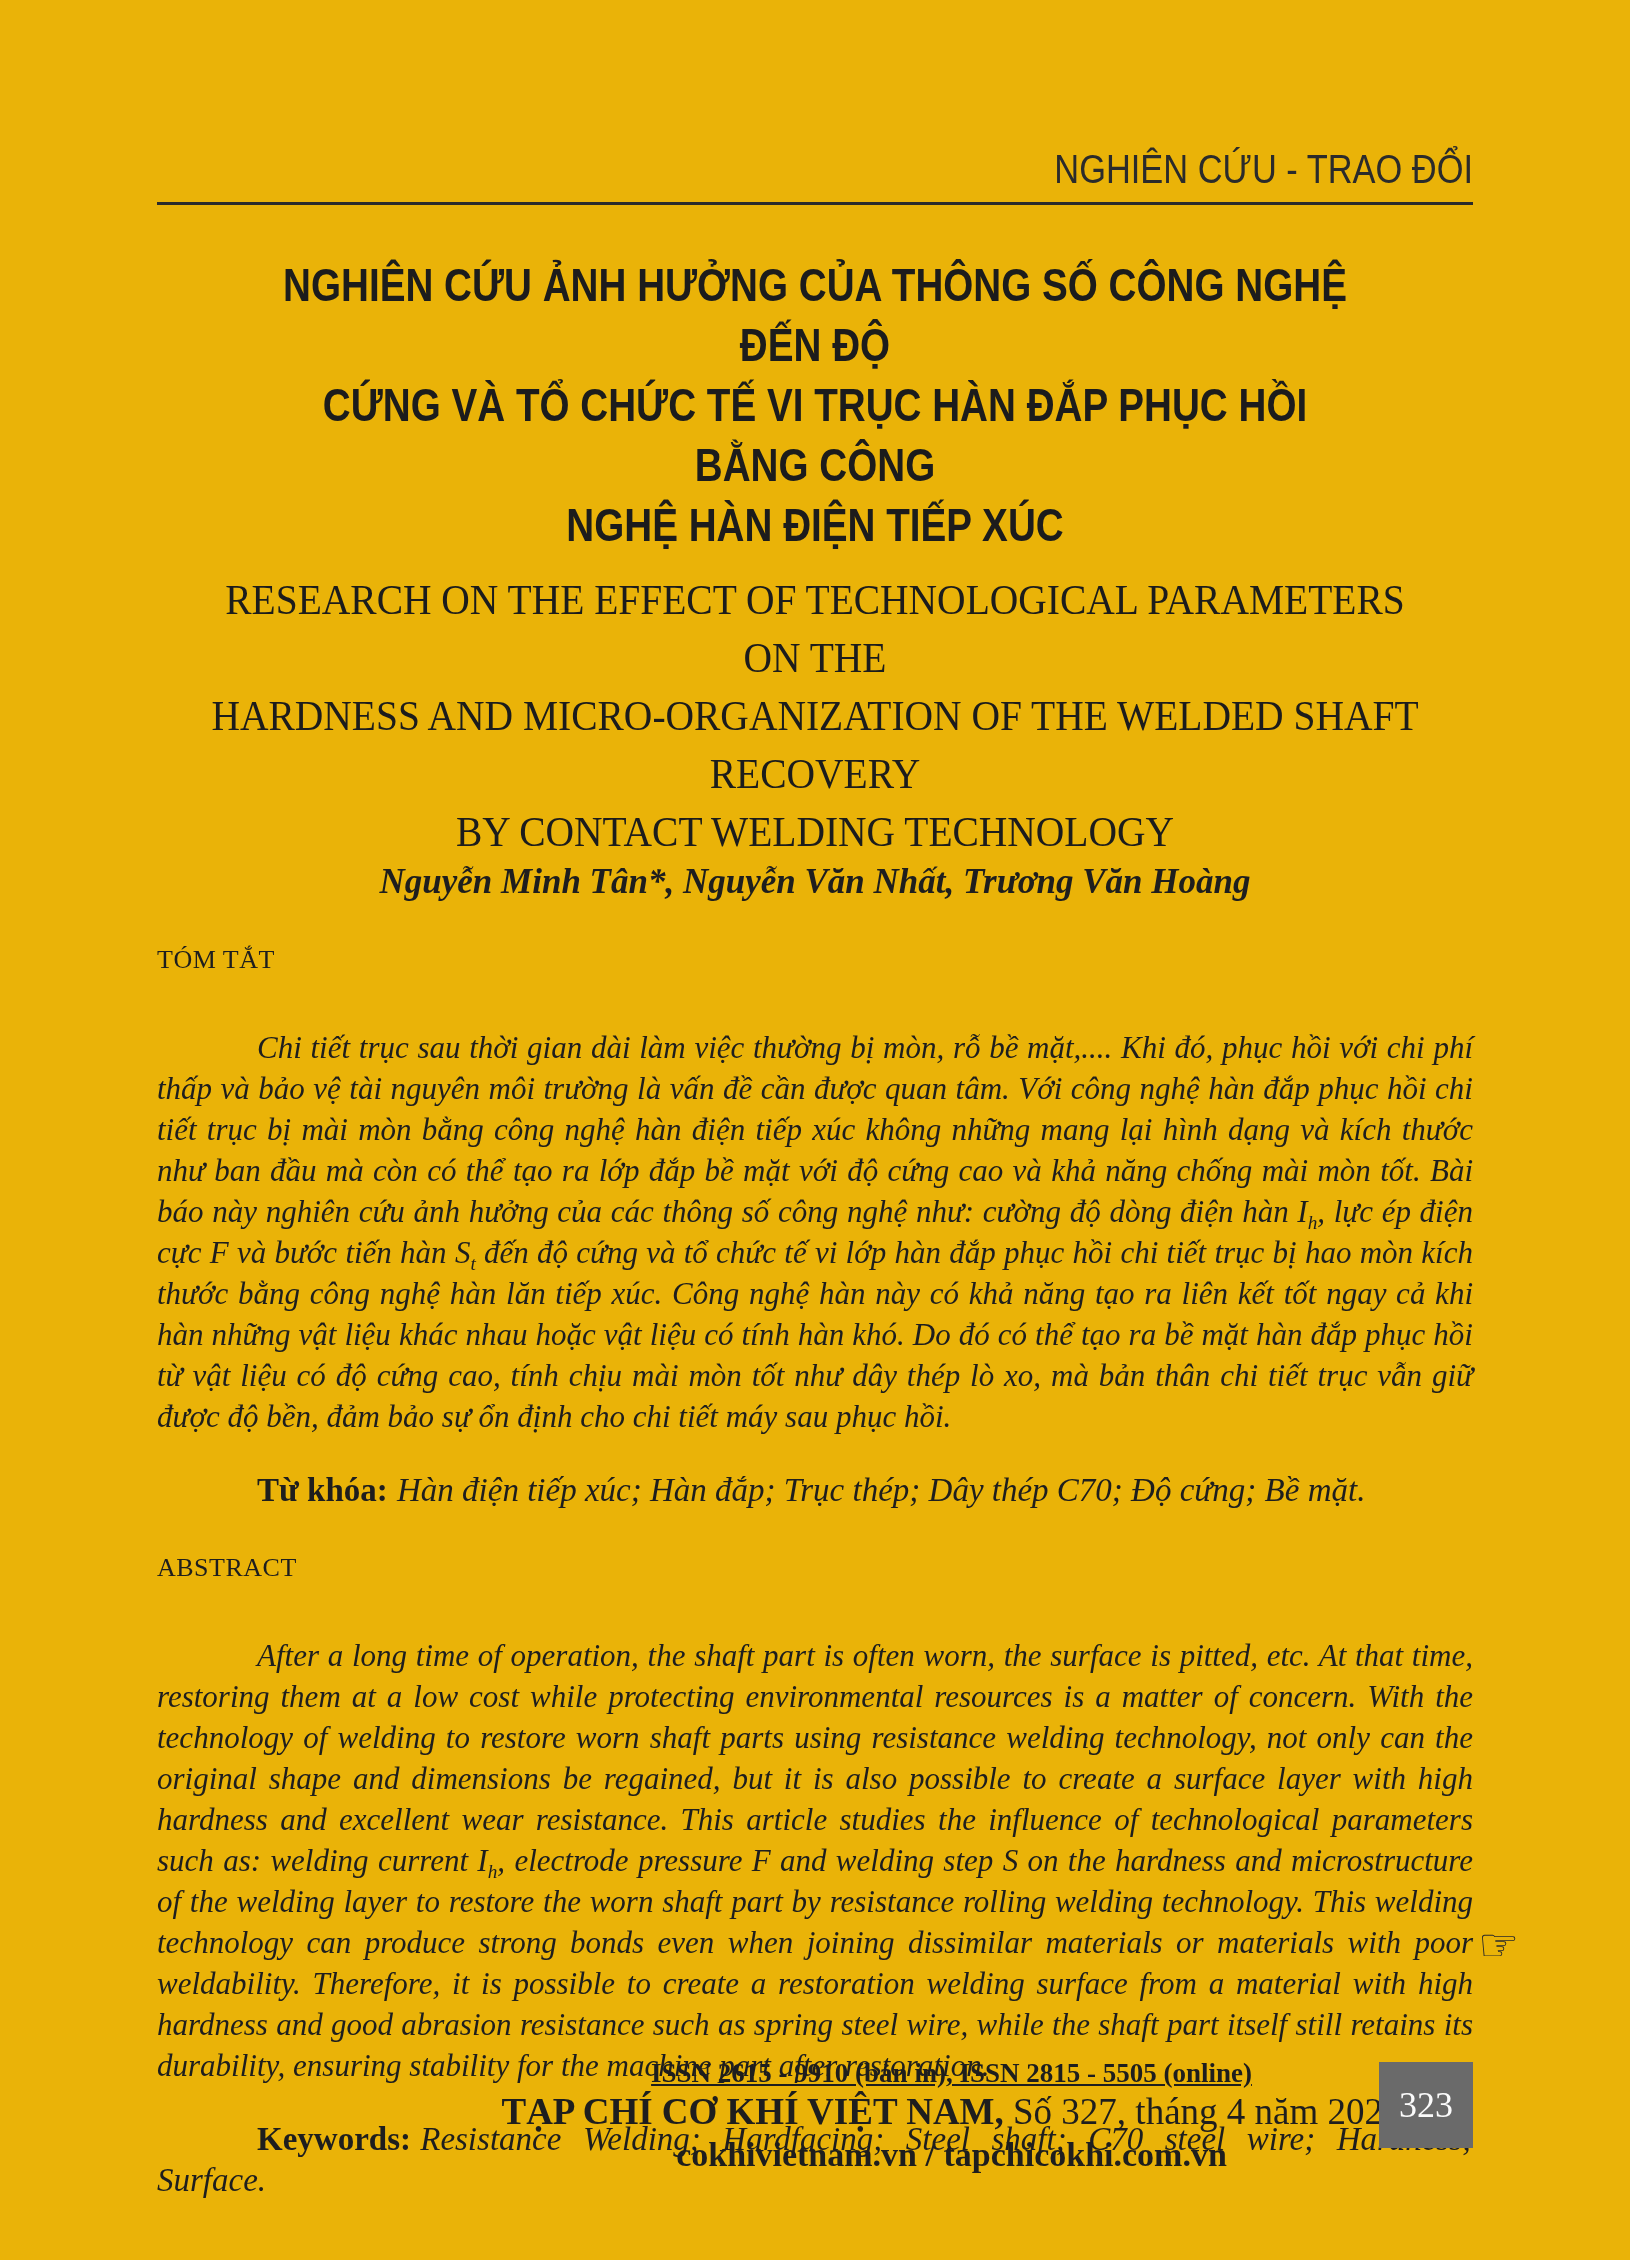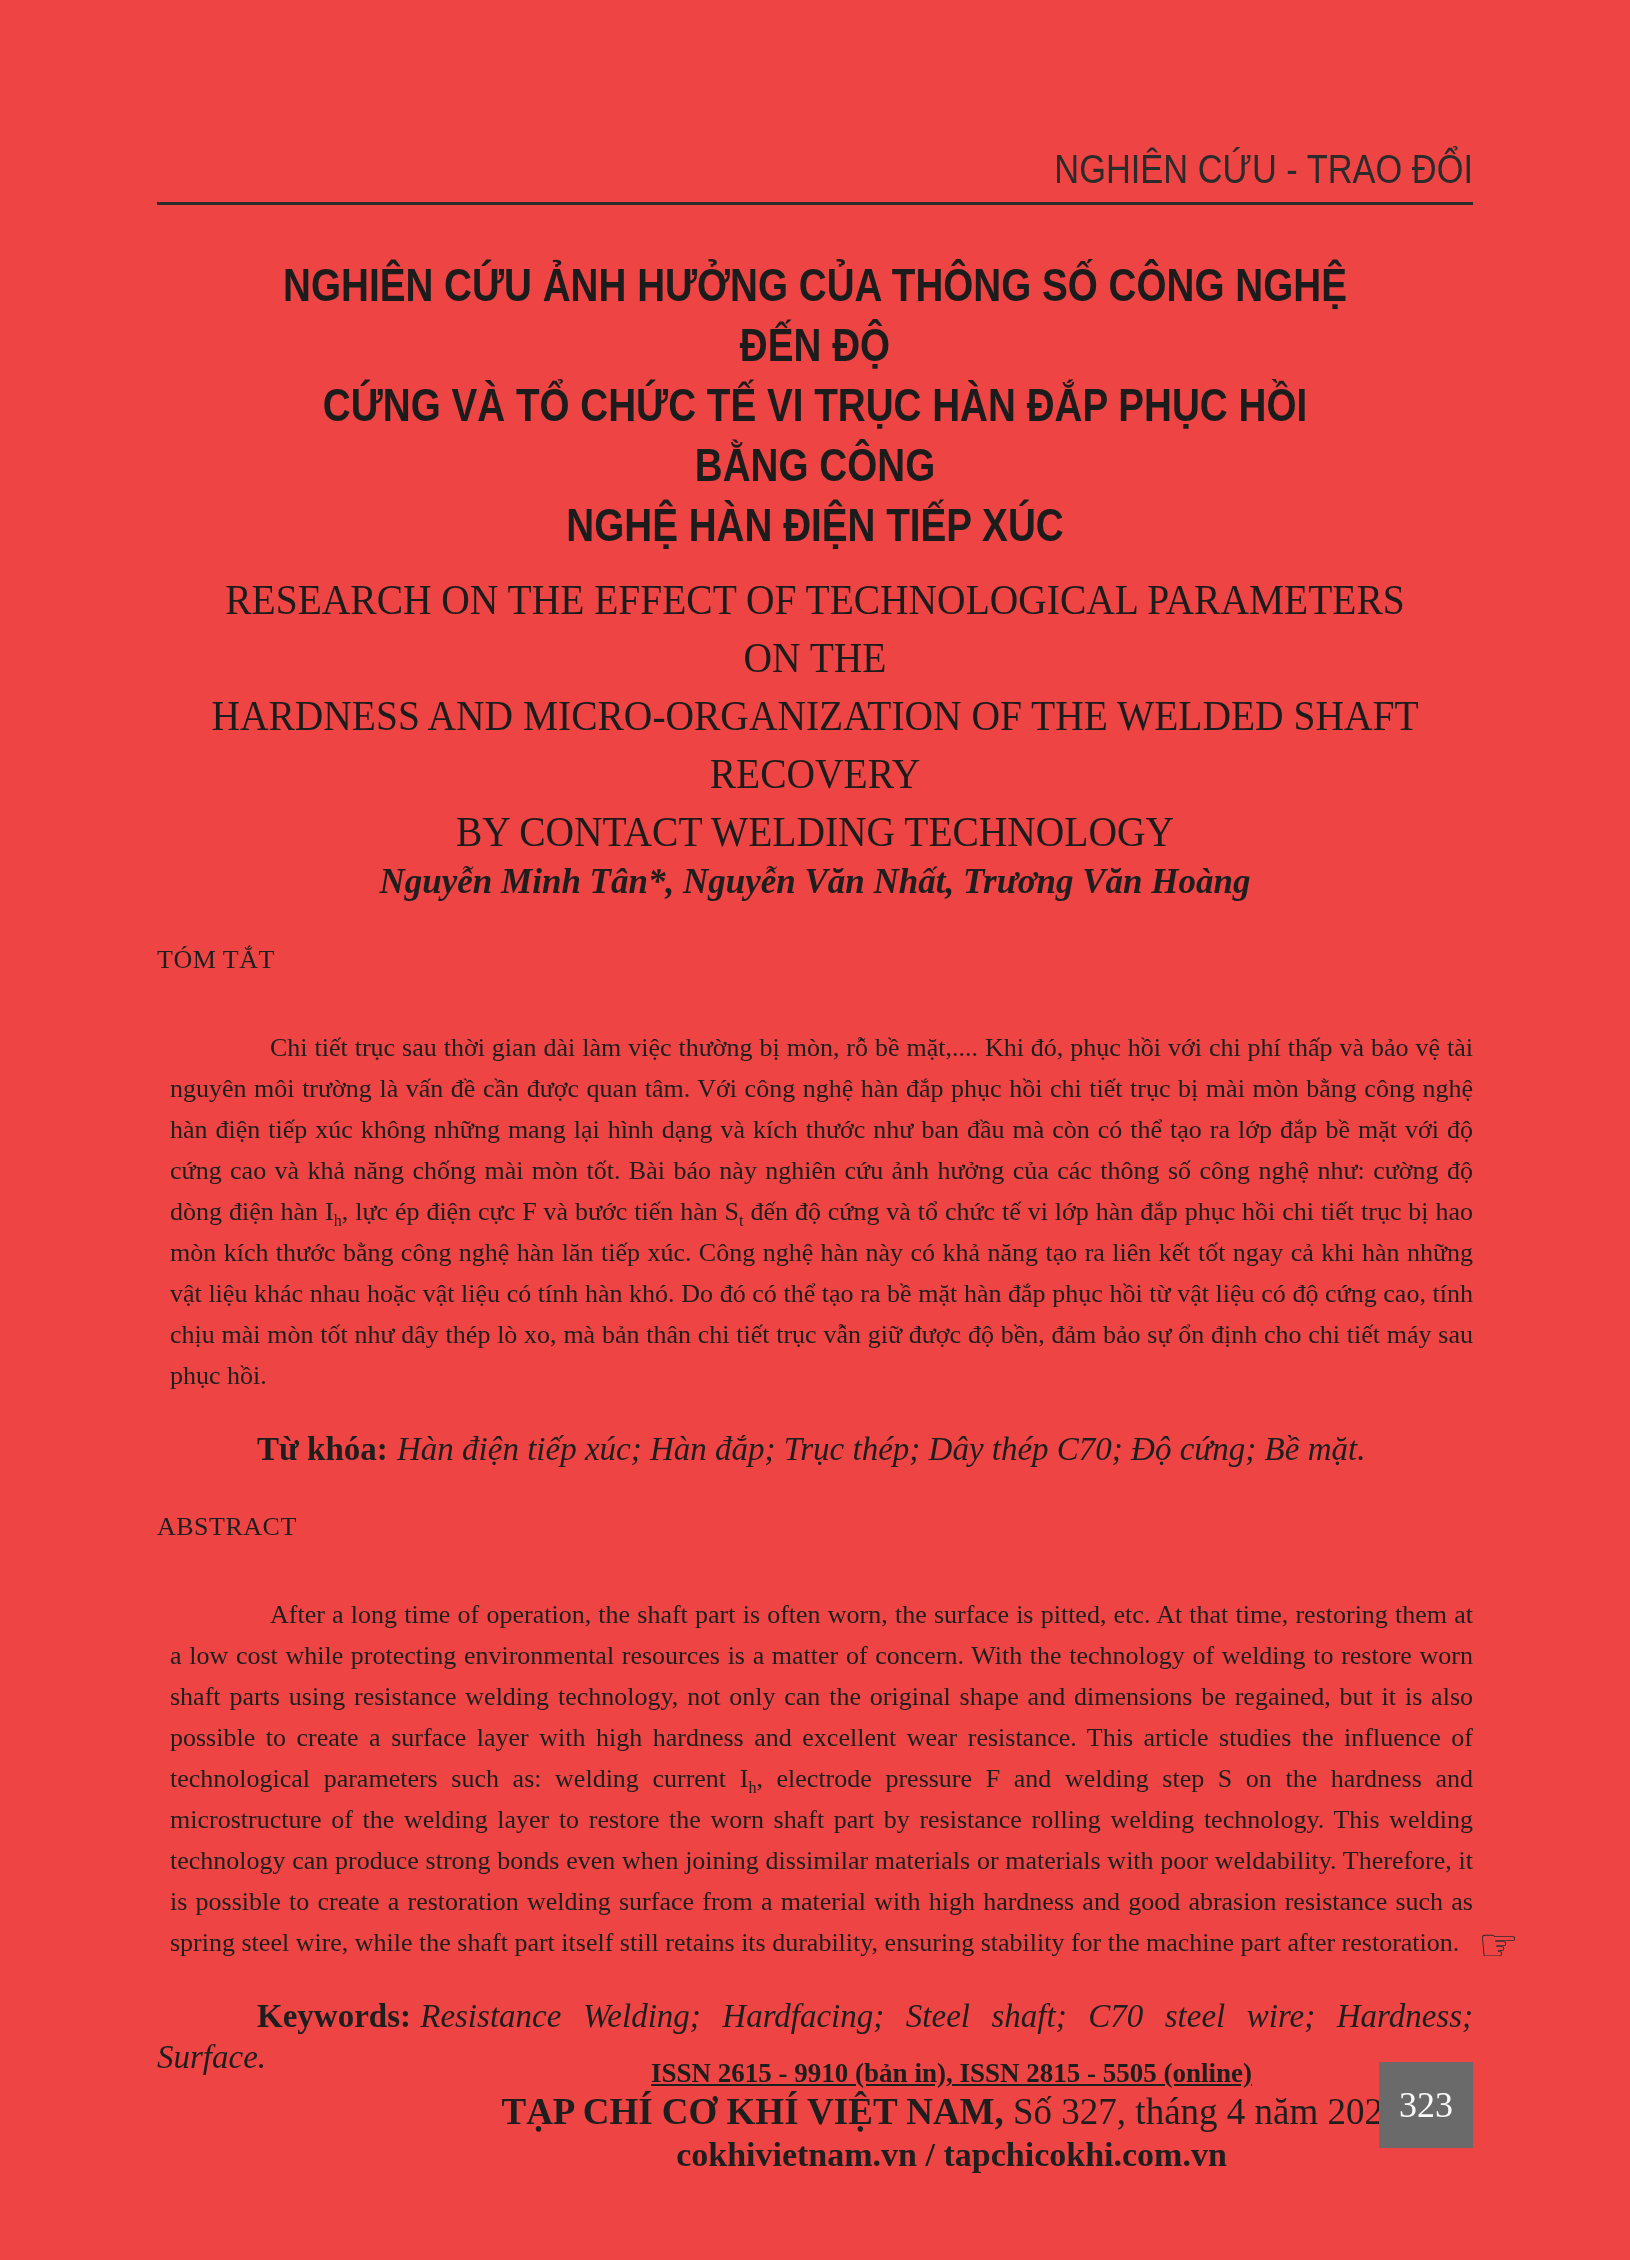--- a/index.html
+++ b/index.html
@@ -1,20 +1,20 @@
 <!DOCTYPE html>
 <html><head>
 <meta charset="utf-8">
 <style>
   html, body { margin: 0; padding: 0; background: #ffffff; }
   .page {
     position: relative;
     width: 1630px;
     height: 2260px;
-    background: #ef4444;
+    background: #eab308;
     color: #1e1e1e;
     font-family: "Liberation Serif", serif;
     overflow: hidden;
   }
   .text-col {
     margin-left: 157px;
     width: 1316px;
   }
   
   .section-label {
@@ -70,25 +70,25 @@
   }
   .section-heading {
     margin-top: 36px;
     font-weight: normal;
     font-size: 26px;
     line-height: 42px;
     letter-spacing: 0.5px;
   }
   .body-par {
     margin-top: 46px;
-    font-size: 26px;
+    font-style: italic;
+    font-size: 31px;
     line-height: 41px;
     text-align: justify;
     text-indent: 100px;
-    margin-left: 13px;
   }
   .body-par sub { font-size: 0.62em; line-height: 0; }
   .kw-line {
     font-size: 33px;
     line-height: 41px;
     text-indent: 100px;
     text-align: justify;
   }
   .kw-label { font-weight: bold; font-style: normal; }
   .kw-text  { font-style: italic; margin-left: 0.28em; }

